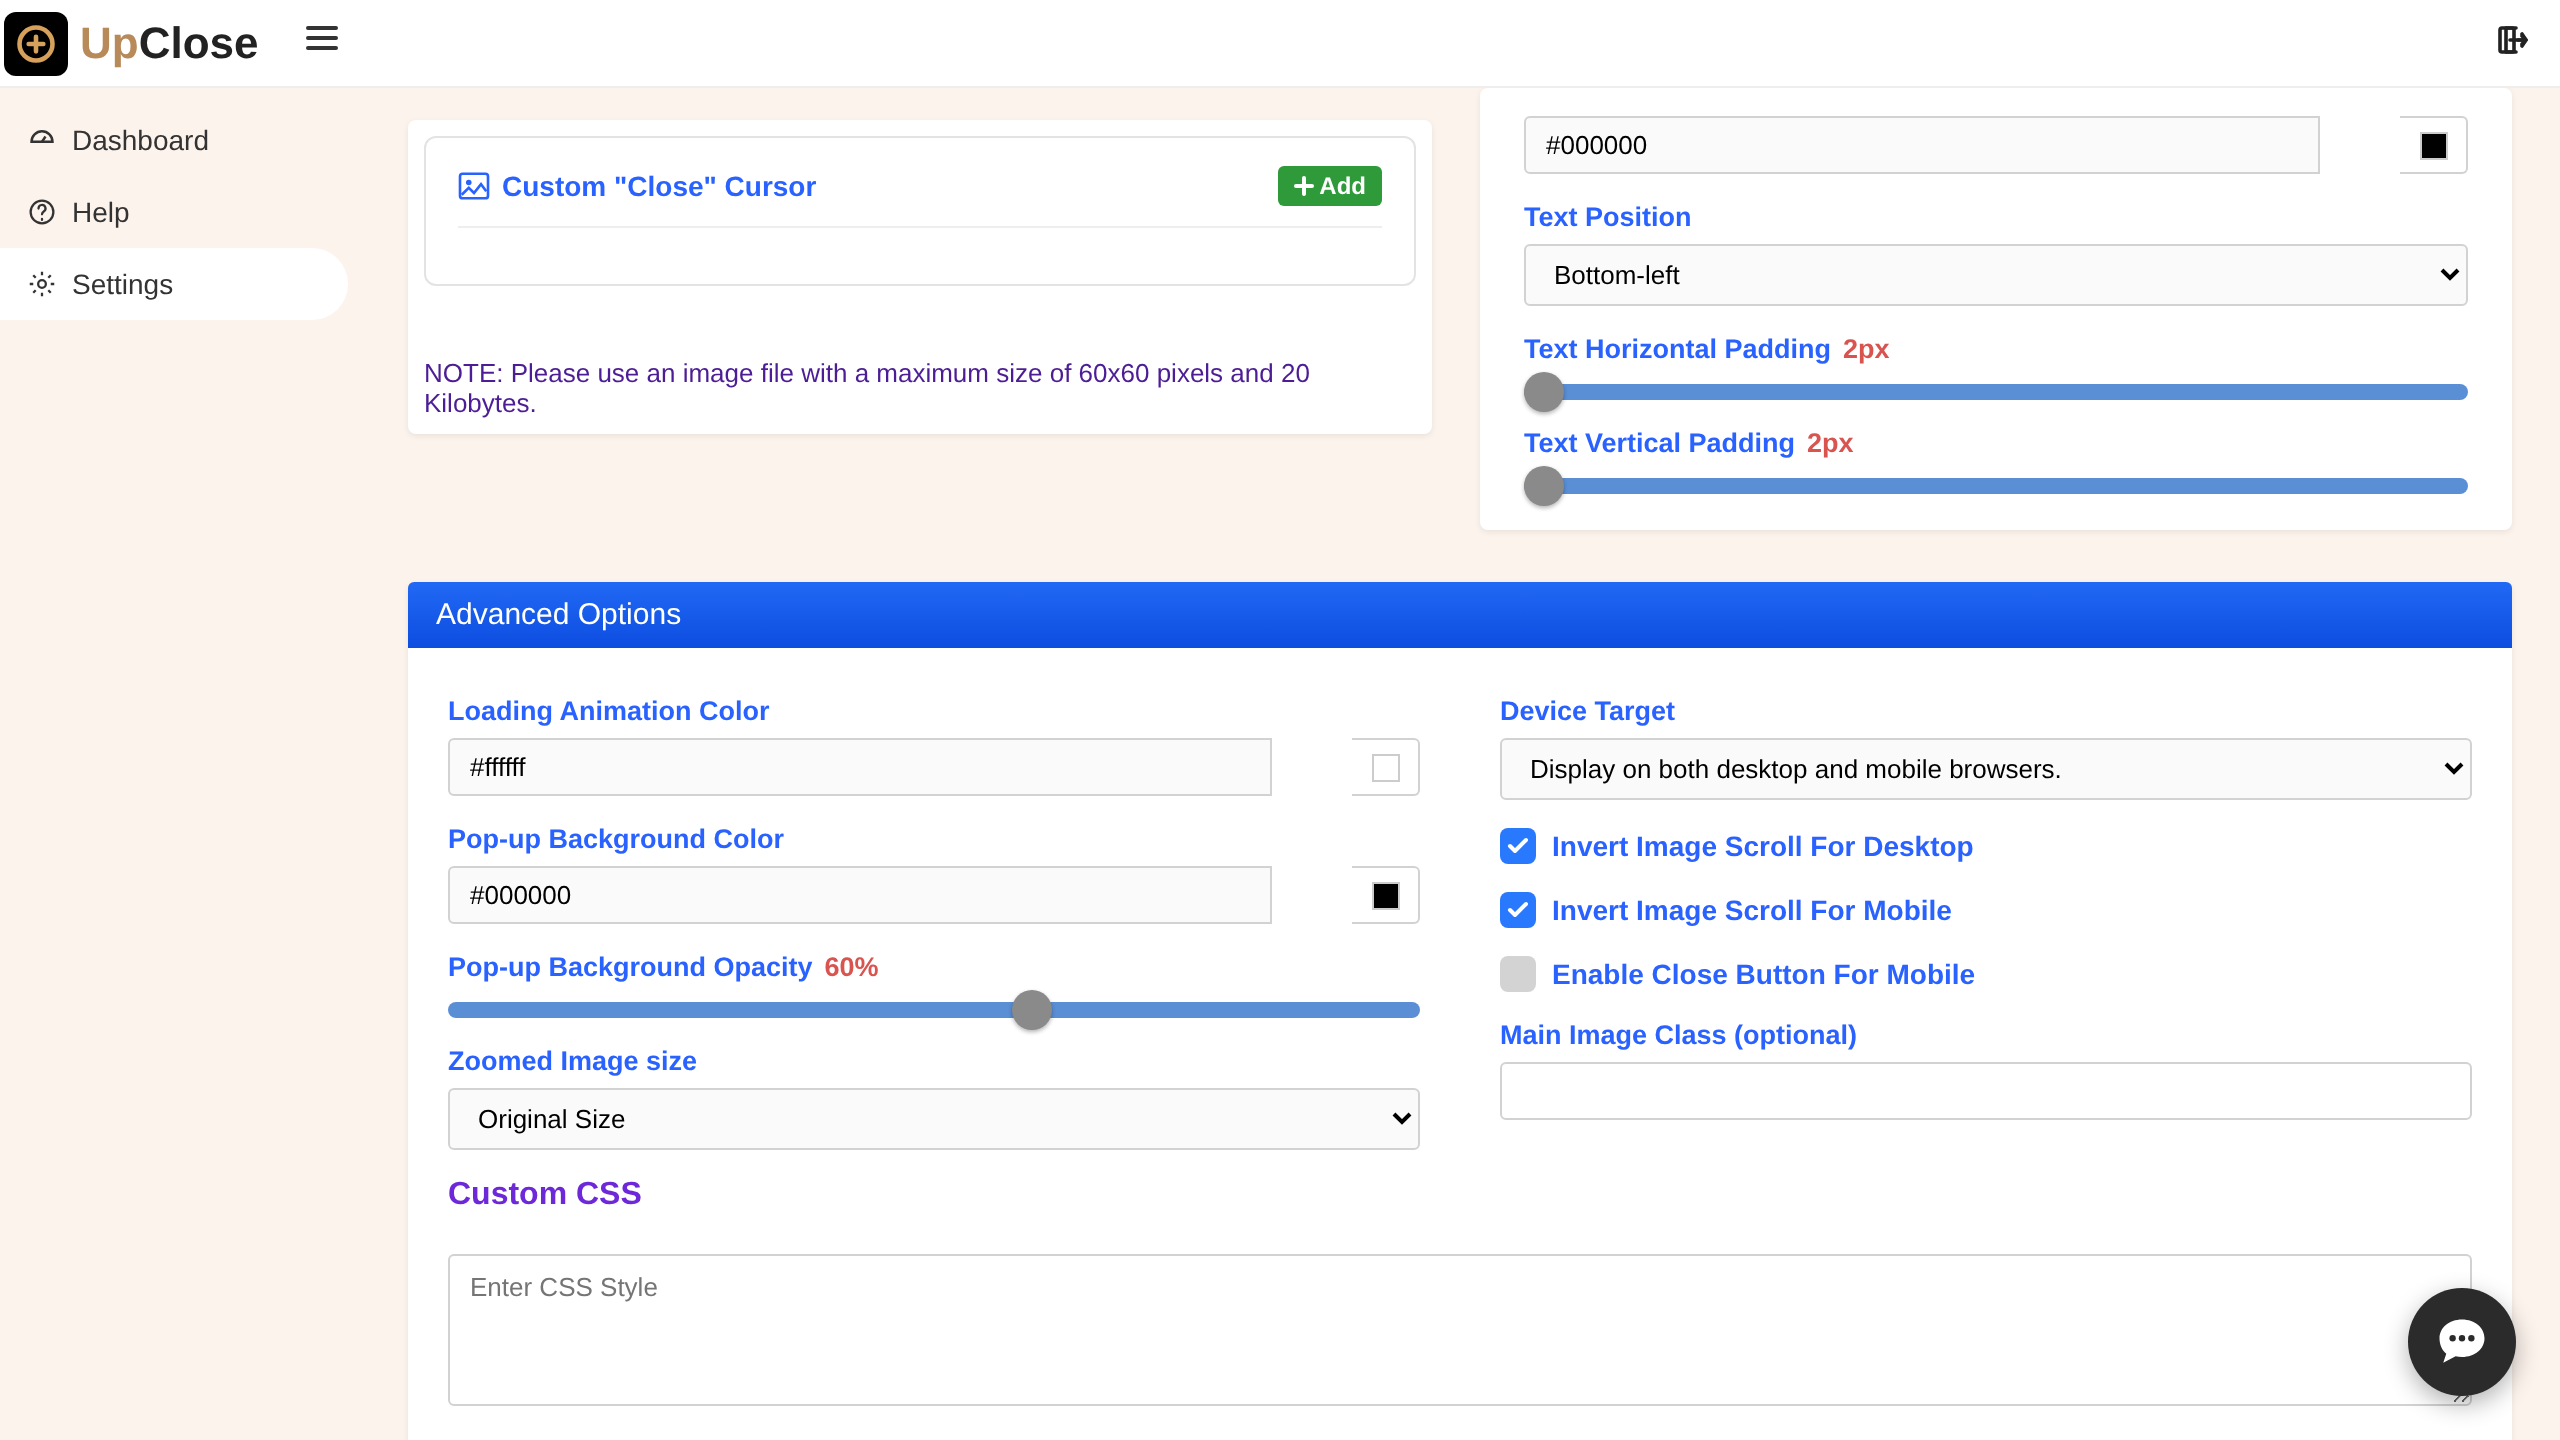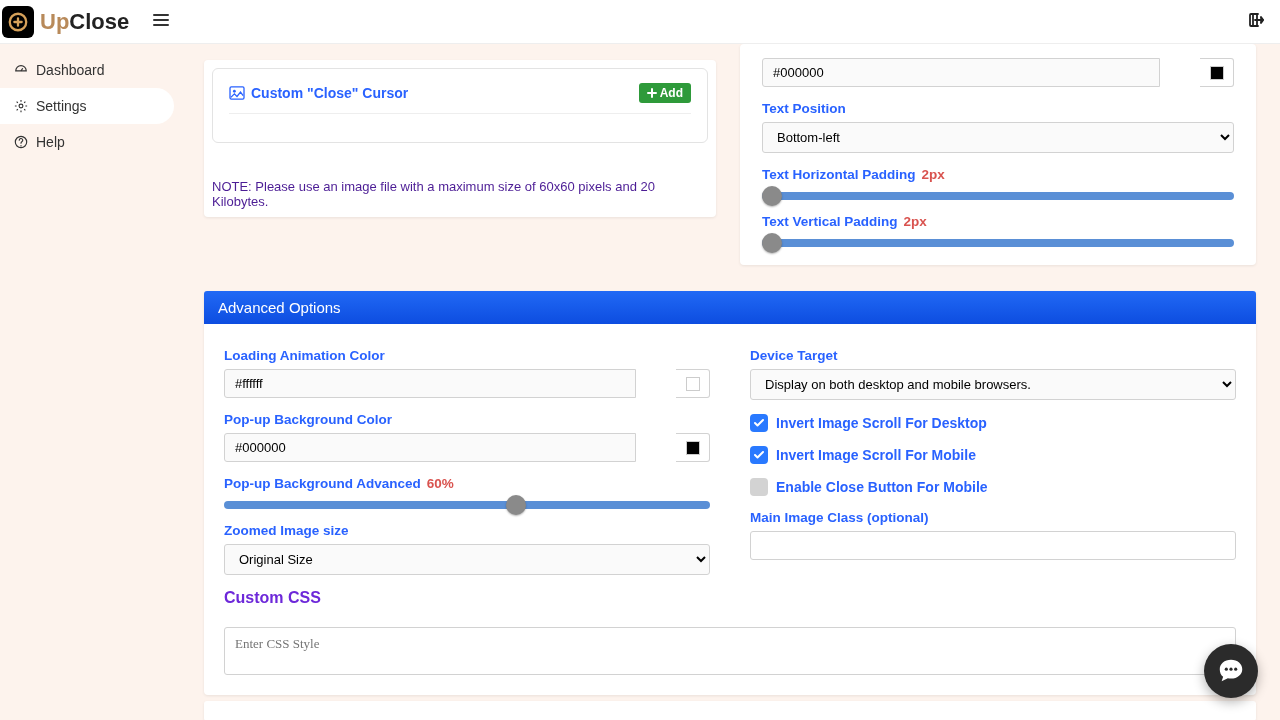--- a/index.html
+++ b/index.html
@@ -63,21 +63,21 @@
 
 .check-row { display: flex; align-items: center; gap: 8px; font-size: 14px; color: #2962ff; font-weight: 600; margin-top: 14px; }
 .check-box { width: 18px; height: 18px; border-radius: 4px; display: flex; align-items: center; justify-content: center; }
 .check-box.on { background: #2979ff; }
 .check-box.off { background: #d3d3d3; }
 .check-box svg { width: 12px; height: 12px; }
 
 .plain-input { width: 100%; border: 1px solid #d2d2d2; border-radius: 3px; padding: 6px 10px; font-size: 13px; background: #fff; }
 
 .custom-css-label { color: #6d28d9; font-weight: 700; font-size: 16px; margin-top: 14px; }
-.css-area { width: 100%; border: 1px solid #d2d2d2; border-radius: 3px; padding: 8px 10px; font-size: 13px; height: 48px; resize: both; font-family: Liberation Serif, serif; }
+.css-area { width: 100%; border: 1px solid #d2d2d2; border-radius: 3px; padding: 8px 10px; font-size: 13px; height: 76px; resize: both; font-family: Liberation Sans, sans-serif; }
 
 
 .actions { background: #fff; padding: 10px 12px; border-radius: 3px; margin-top: 6px; display: flex; gap: 10px; box-shadow: 0 1px 3px rgba(0,0,0,0.08); }
 
 
 .chat-fab { position: absolute; right: 22px; bottom: 22px; width: 54px; height: 54px; border-radius: 50%; background: #2b2b2b; display: flex; align-items: center; justify-content: center; box-shadow: 0 4px 12px rgba(0,0,0,0.3); cursor: pointer; }
 .chat-fab svg { width: 30px; height: 30px; }
 </style>
 </head>
 <body>
@@ -107,33 +107,33 @@
 </div>
 
 <div class="sidebar">
   <div class="nav-item">
     <svg viewBox="0 0 16 16">
         <path d="M2 9a6 6 0 0112 0z" fill="none" stroke="#333" stroke-width="1.4"></path>
         <path d="M8 9l2-3" stroke="#333" stroke-width="1.4"></path>
       </svg>
     <span>Dashboard</span>
   </div>
+  <div class="nav-item">
+    <svg viewBox="0 0 16 16">
+        <circle cx="8" cy="8" r="6.5" fill="none" stroke="#333" stroke-width="1.3"></circle>
+        <path d="M6 6a2 2 0 113 1.7c-.6.4-1 .8-1 1.6M8 12v.5" fill="none" stroke="#333" stroke-width="1.3" stroke-linecap="round"></path>
+      </svg>
+    <span>Help</span>
+  </div>
   <div class="nav-item active">
     <svg viewBox="0 0 16 16">
         <circle cx="8" cy="8" r="2.2" fill="none" stroke="#333" stroke-width="1.3"></circle>
         <path d="M8 1v2M8 13v2M1 8h2M13 8h2M3 3l1.4 1.4M11.6 11.6 13 13M13 3l-1.4 1.4M4.4 11.6 3 13" stroke="#333" stroke-width="1.3"></path>
       </svg>
     <span>Settings</span>
-  </div>
-  <div class="nav-item">
-    <svg viewBox="0 0 16 16">
-        <circle cx="8" cy="8" r="6.5" fill="none" stroke="#333" stroke-width="1.3"></circle>
-        <path d="M6 6a2 2 0 113 1.7c-.6.4-1 .8-1 1.6M8 12v.5" fill="none" stroke="#333" stroke-width="1.3" stroke-linecap="round"></path>
-      </svg>
-    <span>Help</span>
   </div>
 </div>
 
 <div class="canvas">
 
   <div class="row1">
 
     <div class="card cursor-card">
       <div class="cursor-inner">
         <div class="cursor-head">
@@ -199,21 +199,21 @@
 
         <label class="field-label">Pop-up Background Color</label>
         <div class="color-row">
           <input class="text-input" value="#000000" style="">
           <div class="color-swatch">
               <div class="swatch-box" style="background:#000;border:1px solid #ccc"></div>
             </div>
         </div>
 
         <label class="field-label">
-          <span>Pop-up Background Advanced</span><span class="val">60%</span>
+          <span>Pop-up Background Opacity</span><span class="val">60%</span>
         </label>
         <div class="slider-track">
             <div class="slider-thumb" style="left:58%"></div>
           </div>
 
         <label class="field-label">Zoomed Image size</label>
         <select class="select">
           <option>Original Size</option>
         </select>
 

